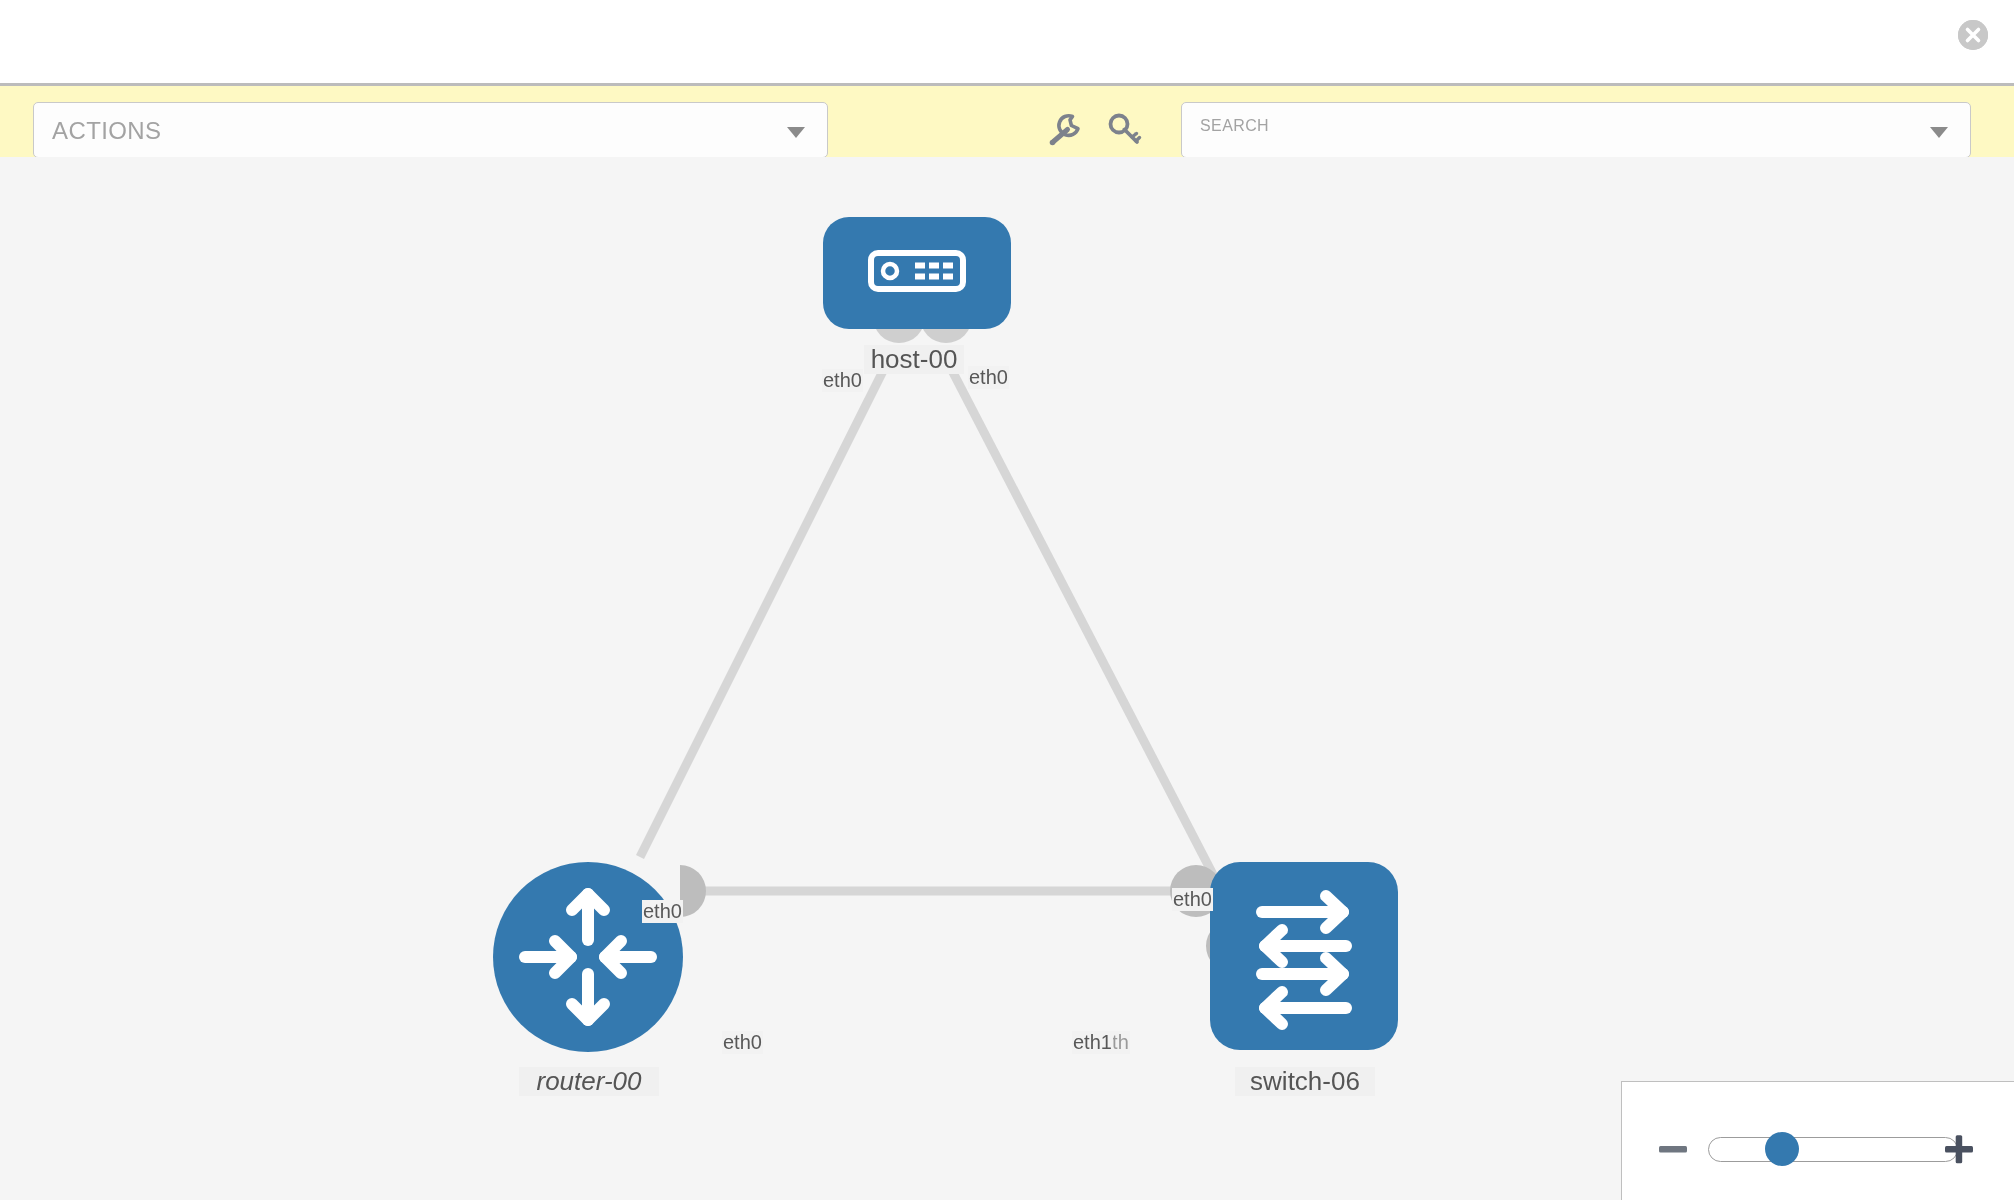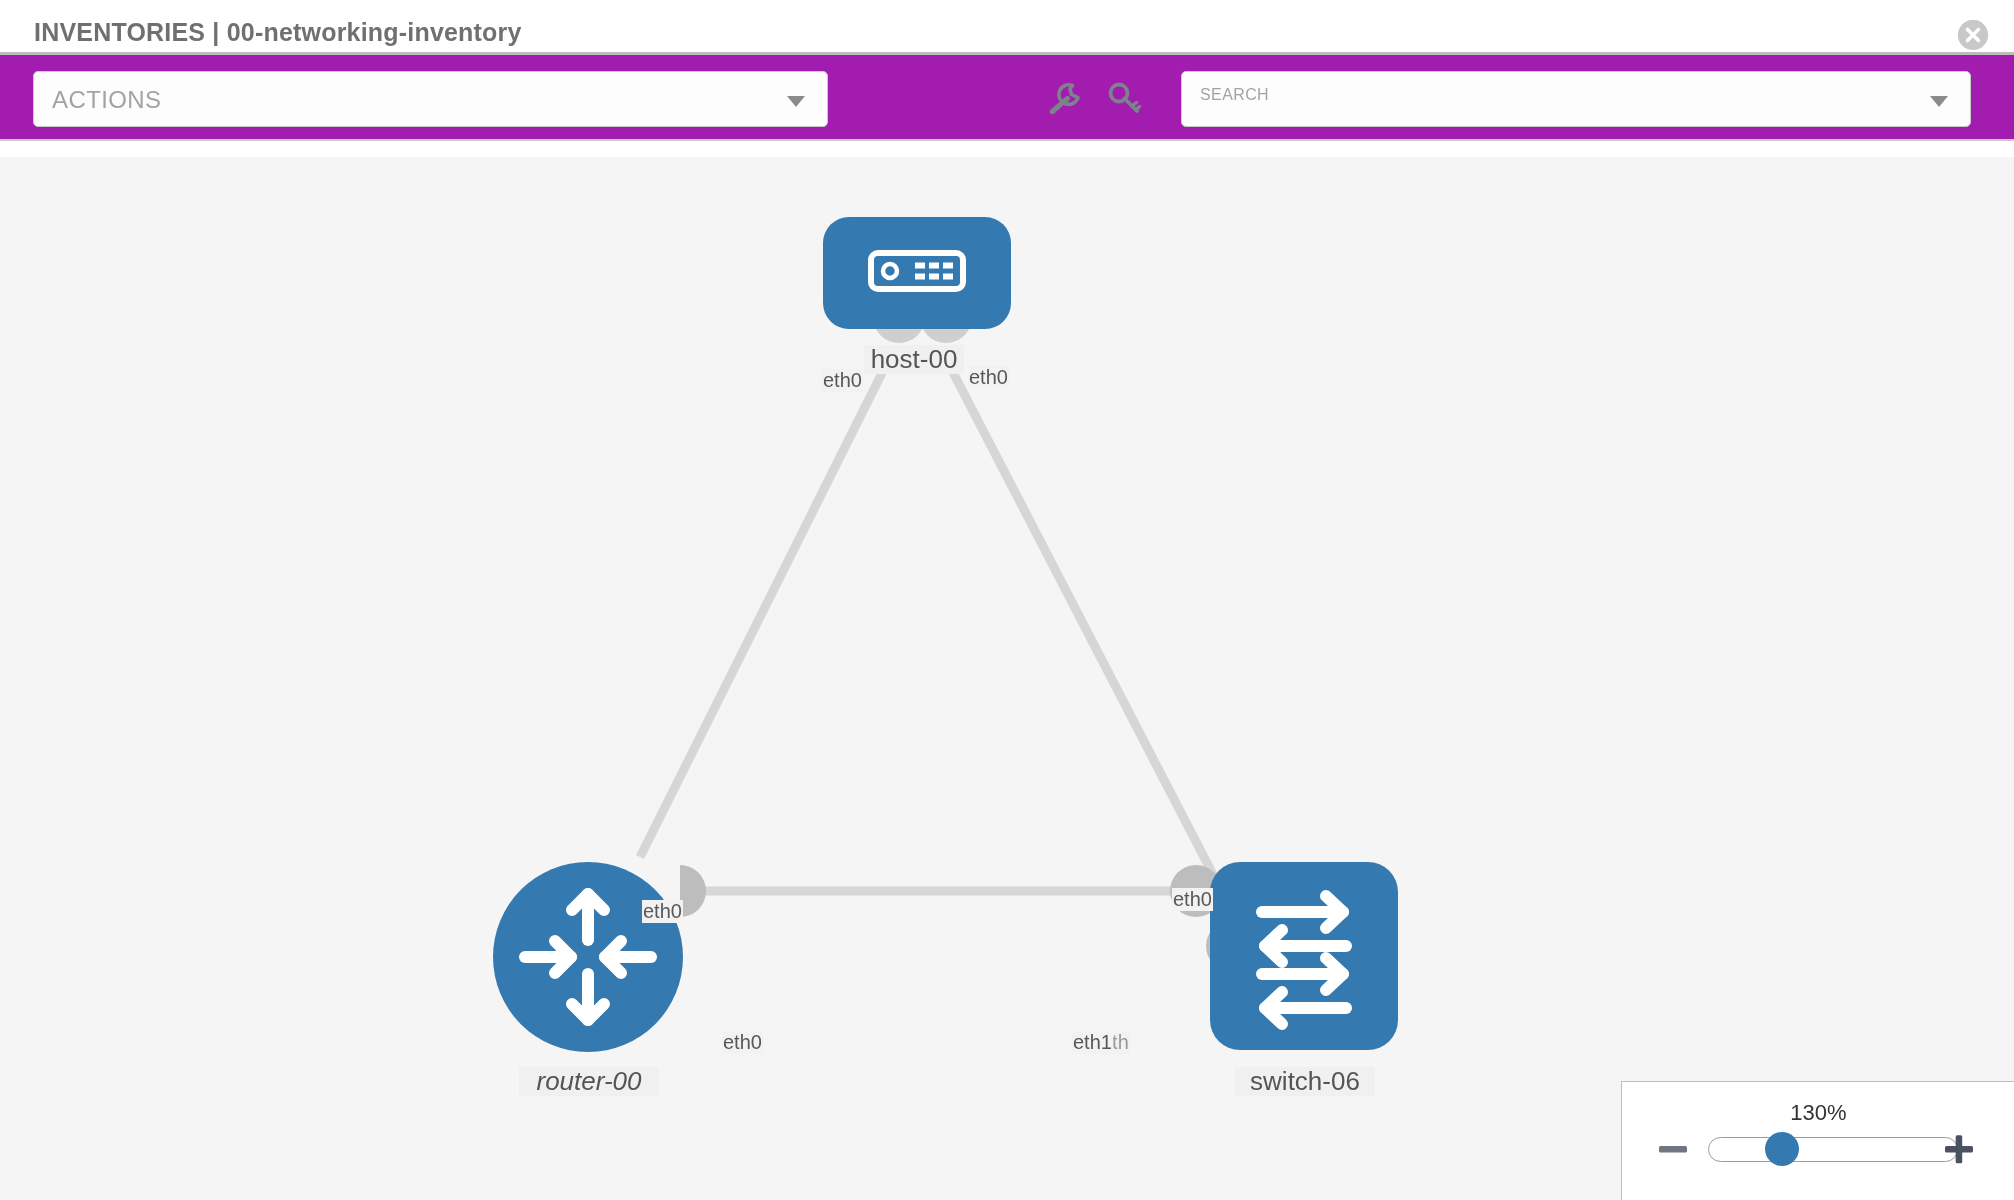--- a/index.html
+++ b/index.html
@@ -42,24 +42,24 @@
     height: 30px;
     border-radius: 50%;
     background: #c8c8c8;
     cursor: pointer;
   }
   .close-btn svg { display: block; }
 
   
   .toolbar {
     position: absolute;
-    left: 0; top: 52px;
+    left: 0; top: 83px;
     width: 2014px;
     height: 89px;
-    background: #a21caf;
+    background: #fef9c3;
     border-top: 3px solid #bcbcbc;
     border-bottom: 2px solid #c9c9c9;
     box-sizing: border-box;
   }
   .actions-select {
     position: absolute;
     left: 33px;
     top: 16px;
     width: 795px;
     height: 56px;
@@ -207,21 +207,20 @@
     height: 34px;
     border-radius: 50%;
     background: #3479af;
     cursor: grab;
   }
 </style>
 </head>
 <body>
 
 <div class="header">
-  <div class="header-title">INVENTORIES | 00-networking-inventory</div>
   <div class="close-btn">
     <svg width="30" height="30" viewBox="0 0 30 30">
       <circle cx="15" cy="15" r="15" fill="#c8c8c8"></circle>
       <path d="M9.5 9.5 L20.5 20.5 M20.5 9.5 L9.5 20.5" stroke="#ffffff" stroke-width="3.6" stroke-linecap="round"></path>
     </svg>
   </div>
 </div>
 
 <div class="toolbar">
 
@@ -335,21 +334,20 @@
       </g>
     </svg>
   </div>
   <div class="node-label" style="left:1235px; top:910px; width:140px;">switch-06</div>
   <div class="edge-label" style="left:1172px; top:722px;">eth0</div>
   <div class="edge-label" style="left:1100px; top:865px; color:#9a9a9a;">eth</div>
   <div class="edge-label" style="left:1072px; top:865px;">eth1</div>
 </div>
 
 <div class="zoom-panel">
-  <div class="zoom-value">130%</div>
 
   <div class="zoom-minus">
     <svg width="34" height="34" viewBox="0 0 34 34">
       <rect x="3" y="14" width="28" height="6.5" rx="1.5" fill="#6f7680"></rect>
     </svg>
   </div>
 
   <div class="zoom-track"></div>
   <div class="zoom-thumb"></div>
 

